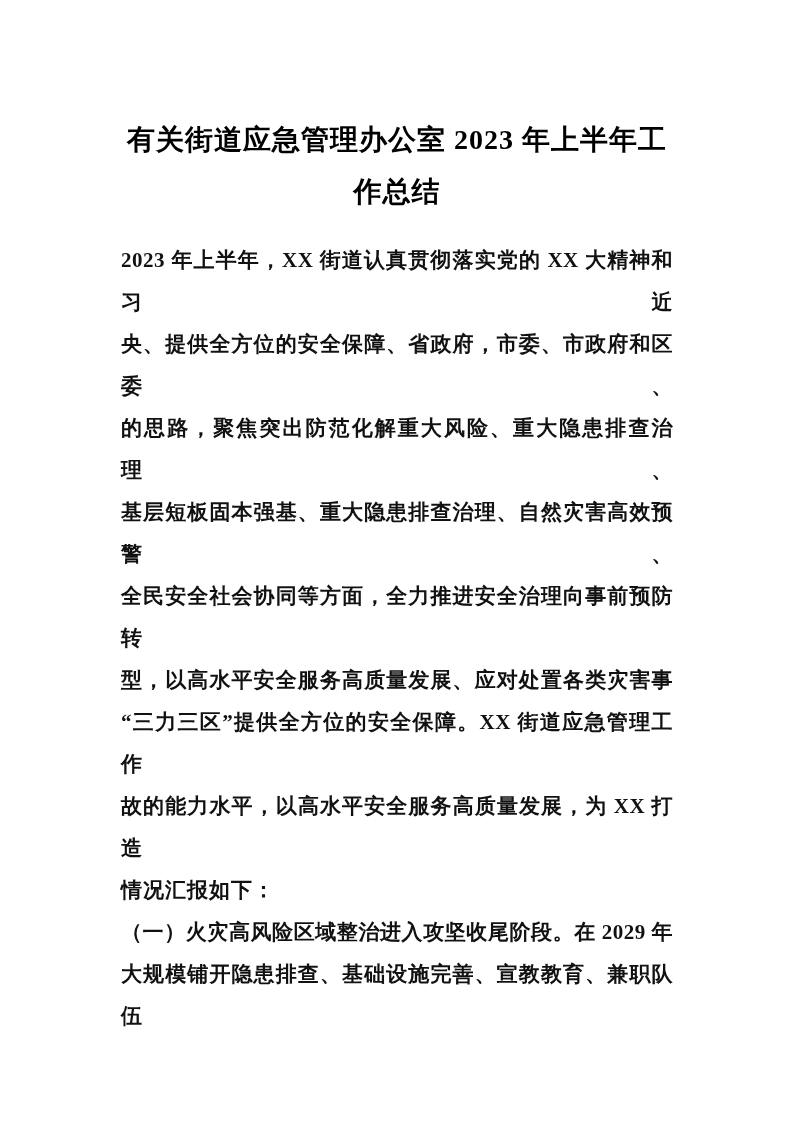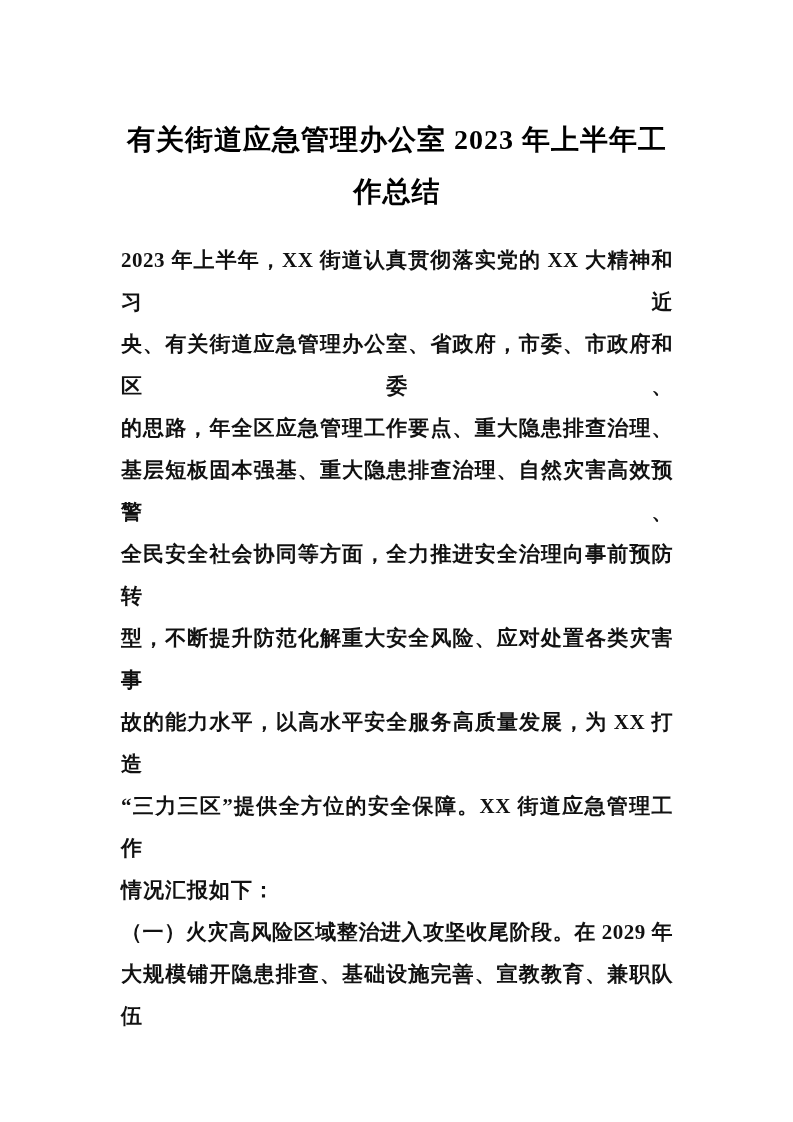--- a/index.html
+++ b/index.html
@@ -62,27 +62,27 @@
 
 <div class="page">
   <h1 class="doc-title">
     <span class="title-line">有关街道应急管理办公室 2023 年上半年工</span>
     <span class="title-line">作总结</span>
   </h1>
 
   <div class="doc-body">
       <div class="para">
         <div class="line justify">2023 年上半年，XX 街道认真贯彻落实党的 XX 大精神和习近</div>
-        <div class="line justify">央、有关街道应急管理办公室、省政府，市委、市政府和区委、</div>
-        <div class="line justify">的思路，年全区应急管理工作要点、重大隐患排查治理、</div>
+        <div class="line justify">央、提供全方位的安全保障、省政府，市委、市政府和区委、</div>
+        <div class="line justify">的思路，聚焦突出防范化解重大风险、重大隐患排查治理、</div>
         <div class="line justify">基层短板固本强基、重大隐患排查治理、自然灾害高效预警、</div>
         <div class="line justify">全民安全社会协同等方面，全力推进安全治理向事前预防转</div>
-        <div class="line justify">型，不断提升防范化解重大安全风险、应对处置各类灾害事</div>
+        <div class="line justify">型，以高水平安全服务高质量发展、应对处置各类灾害事</div>
+        <div class="line justify">“三力三区”提供全方位的安全保障。XX 街道应急管理工作</div>
         <div class="line justify">故的能力水平，以高水平安全服务高质量发展，为 XX 打造</div>
-        <div class="line justify">“三力三区”提供全方位的安全保障。XX 街道应急管理工作</div>
         <div class="line">情况汇报如下：</div>
       </div>
       <div class="para">
         <div class="line justify">（一）火灾高风险区域整治进入攻坚收尾阶段。在 2029 年</div>
         <div class="line justify">大规模铺开隐患排查、基础设施完善、宣教教育、兼职队伍</div>
       </div>
     </div>
 </div>
 
 </body></html>

